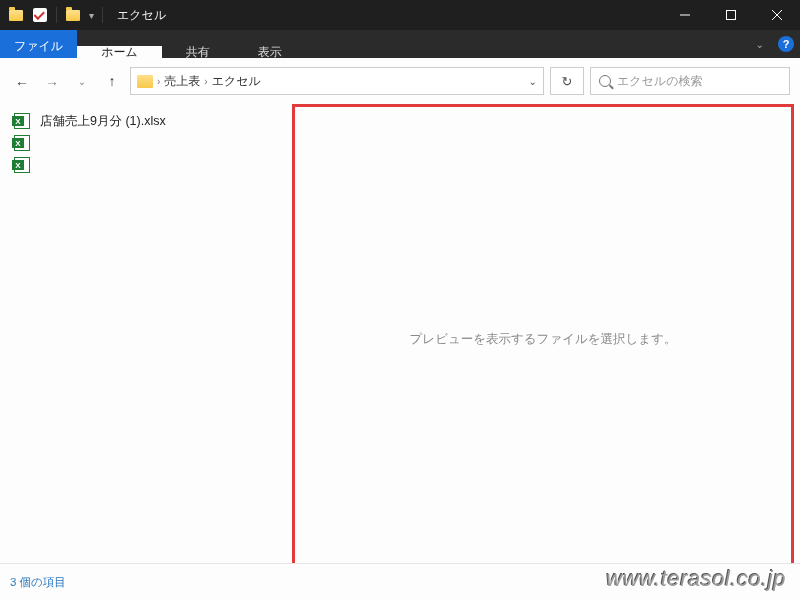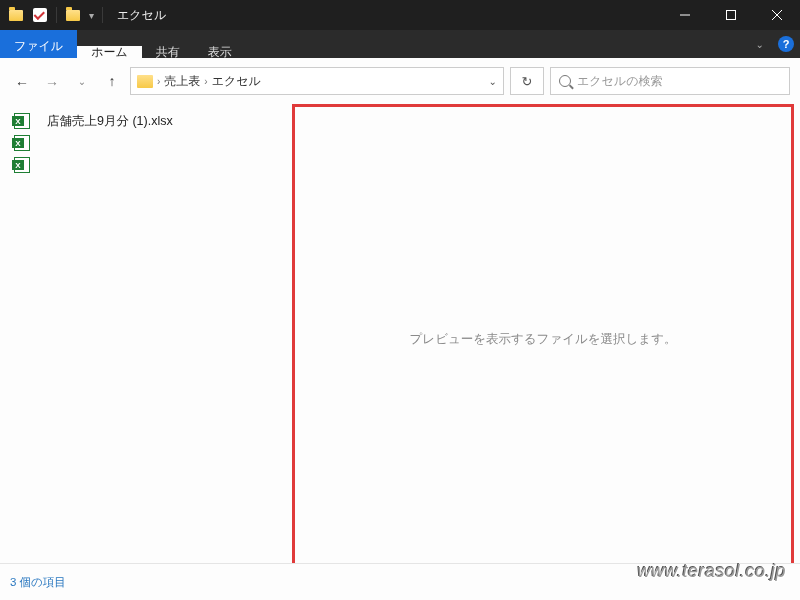--- a/index.html
+++ b/index.html
@@ -15,57 +15,57 @@
   .check-glyph::after { content:""; width:8px; height:4px; border-left:2px solid #d13438; border-bottom:2px solid #d13438; transform: rotate(-45deg) translateY(-1px); }
   .pipe { width:1px; height:16px; background:#3a3a3a; }
   .chev { color:#aaa; font-size:10px; }
   .title-text { margin-left: 6px; color:#eee; }
   .winctrl { margin-left:auto; display:flex; }
   .winctrl div { width:46px; height:30px; display:flex; align-items:center; justify-content:center; color:#fff; font-size:10px; }
 
   
   .ribbon { height: 28px; background: #2b2b2b; display:flex; align-items:stretch; font-size:12px; }
   .ribbon .file { background:#1a6fdb; color:#fff; padding:16px 14px; display:flex; align-items:center; }
-  .ribbon .tab { color:#ddd; padding:0 14px; display:flex; align-items:center;margin-top:16px; }
+  .ribbon .tab { color:#ddd; padding:0 24px; display:flex; align-items:center;margin-top:16px; }
   .ribbon .tab.active { background:#fdfdfd; color:#222; }
   .ribbon .spacer { flex:1; }
   .ribbon .help { width:28px; display:flex; align-items:center; justify-content:center; }
   .help-badge { width:16px; height:16px; border-radius:50%; background:#1a6fdb; color:#fff; font-size:11px; display:flex; align-items:center; justify-content:center; font-weight:bold; }
   .ribbon .chevdown { color:#aaa; padding:0 8px; display:flex; align-items:center; font-size:10px; }
 
   
   .content { position:absolute; top:58px; left:0; right:0; bottom:0; background:#fdfdfd; }
 
   
   .navrow { height:46px; display:flex; align-items:center; padding:0 10px; gap:6px; }
   .navbtn { width:24px; height:24px; display:flex; align-items:center; justify-content:center; color:#888; font-size:14px; }
   .navbtn.enabled { color:#333; }
   .addr { flex:1; height:28px; border:1px solid #ccc; background:#fff; display:flex; align-items:center; padding:0 6px; font-size:12px; color:#333; gap:4px; min-width:0; }
   .addr .folder-mini { width:16px; height:13px; background:linear-gradient(#ffe08a,#f7c948); border-radius:1px; position:relative; flex-shrink:0; }
   .addr .crumb-sep { color:#777; font-size:10px; }
   .addr .dd { margin-left:auto; color:#555; font-size:10px; }
   .refresh { width:34px; height:28px; border:1px solid #ccc; background:#fff; display:flex; align-items:center; justify-content:center; color:#555; font-size:13px; }
-  .search { width:240px; height:28px; border:1px solid #ccc; background:#fff; display:flex; align-items:center; padding:0 8px; gap:6px; color:#999; font-size:12px; }
+  .search { width:200px; height:28px; border:1px solid #ccc; background:#fff; display:flex; align-items:center; padding:0 8px; gap:6px; color:#999; font-size:12px; }
   .search-glyph { width:12px; height:12px; border:1.5px solid #777; border-radius:50%; position:relative; }
   .search-glyph::after { content:""; position:absolute; width:5px; height:1.5px; background:#777; transform:rotate(45deg); right:-4px; bottom:-1px; }
 
   
   .split { position:absolute; top:46px; left:0; right:0; bottom:20px; display:flex; }
   .filelist { width:290px; padding:6px 10px; font-size:12.5px; color:#222; }
-  .file-item { display:flex; align-items:center; gap:17px; height:22px; padding:0 4px; }
+  .file-item { display:flex; align-items:center; gap:10px; height:22px; padding:0 4px; }
   .xlsx-icon { width:16px; height:16px; background:#fff; border:1px solid #1e7e34; position:relative; }
   .xlsx-icon::before { content:"X"; position:absolute; left:-3px; top:2px; width:12px; height:10px; background:#1e7e34; color:#fff; font-size:8px; font-weight:bold; display:flex; align-items:center; justify-content:center; }
   .preview { flex:1; border:3px solid #e03a3a; display:flex; align-items:center; justify-content:center; color:#8a8a8a; font-size:12.5px; margin:0 6px 6px 2px; }
 
   
   .status { position:absolute; left:0; right:0; bottom:0; height:37px; background:#fdfdfd; border-top:1px solid #e5e5e5; font-size:11.5px; color:#4a6; display:flex; align-items:center; padding:12px 10px; color:#2a7; }
   .status-text { color:#2a78c0; }
 
   
-  .wm { position:absolute; right:14px; bottom:18px; font-family: "Arial Black", sans-serif; font-size:18px; font-style:italic; color:#9a9a9a; text-shadow: 1px 1px 0 #fff, -1px -1px 0 #555; letter-spacing:0.5px; pointer-events:none; }
+  .wm { position:absolute; right:14px; bottom:8px; font-family: "Arial Black", sans-serif; font-size:22px; font-style:italic; color:#9a9a9a; text-shadow: 1px 1px 0 #fff, -1px -1px 0 #555; letter-spacing:0.5px; pointer-events:none; }
 </style>
 </head>
 <body>
 
 <div class="titlebar">
   <div class="qat">
     <span class="qat-icon">
         <span class="folder-glyph"></span>
       </span>
     <span class="qat-icon">

